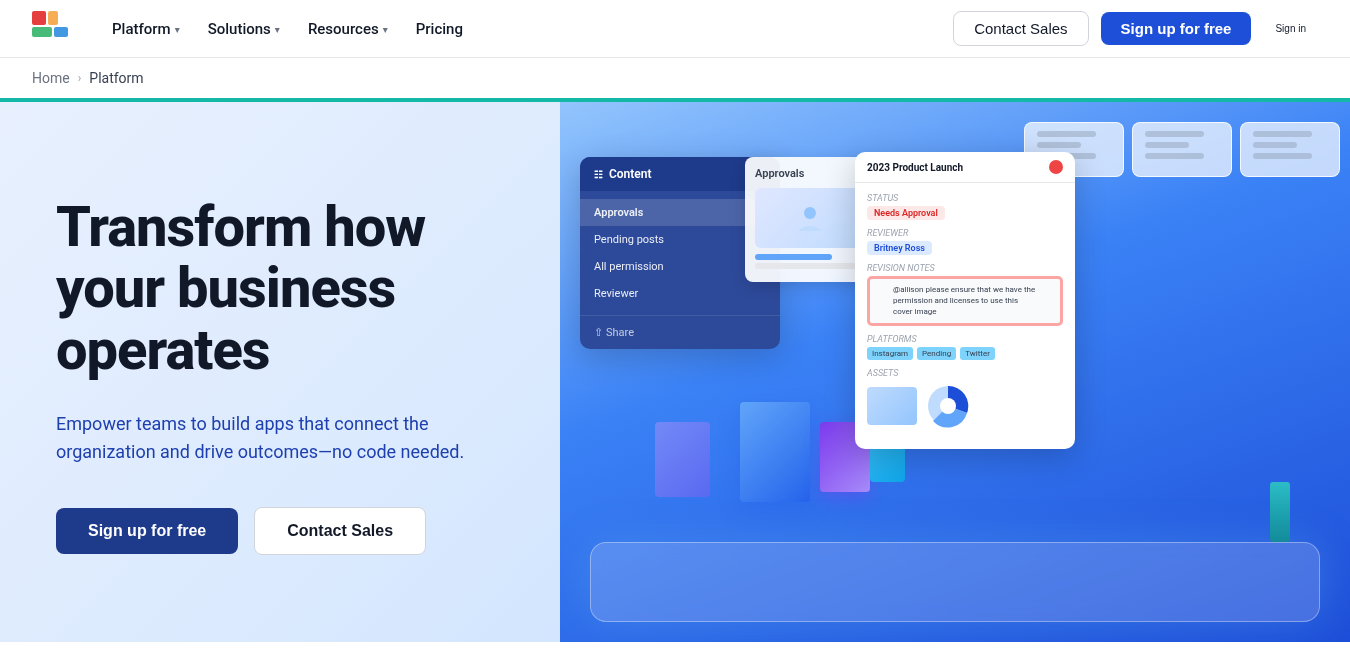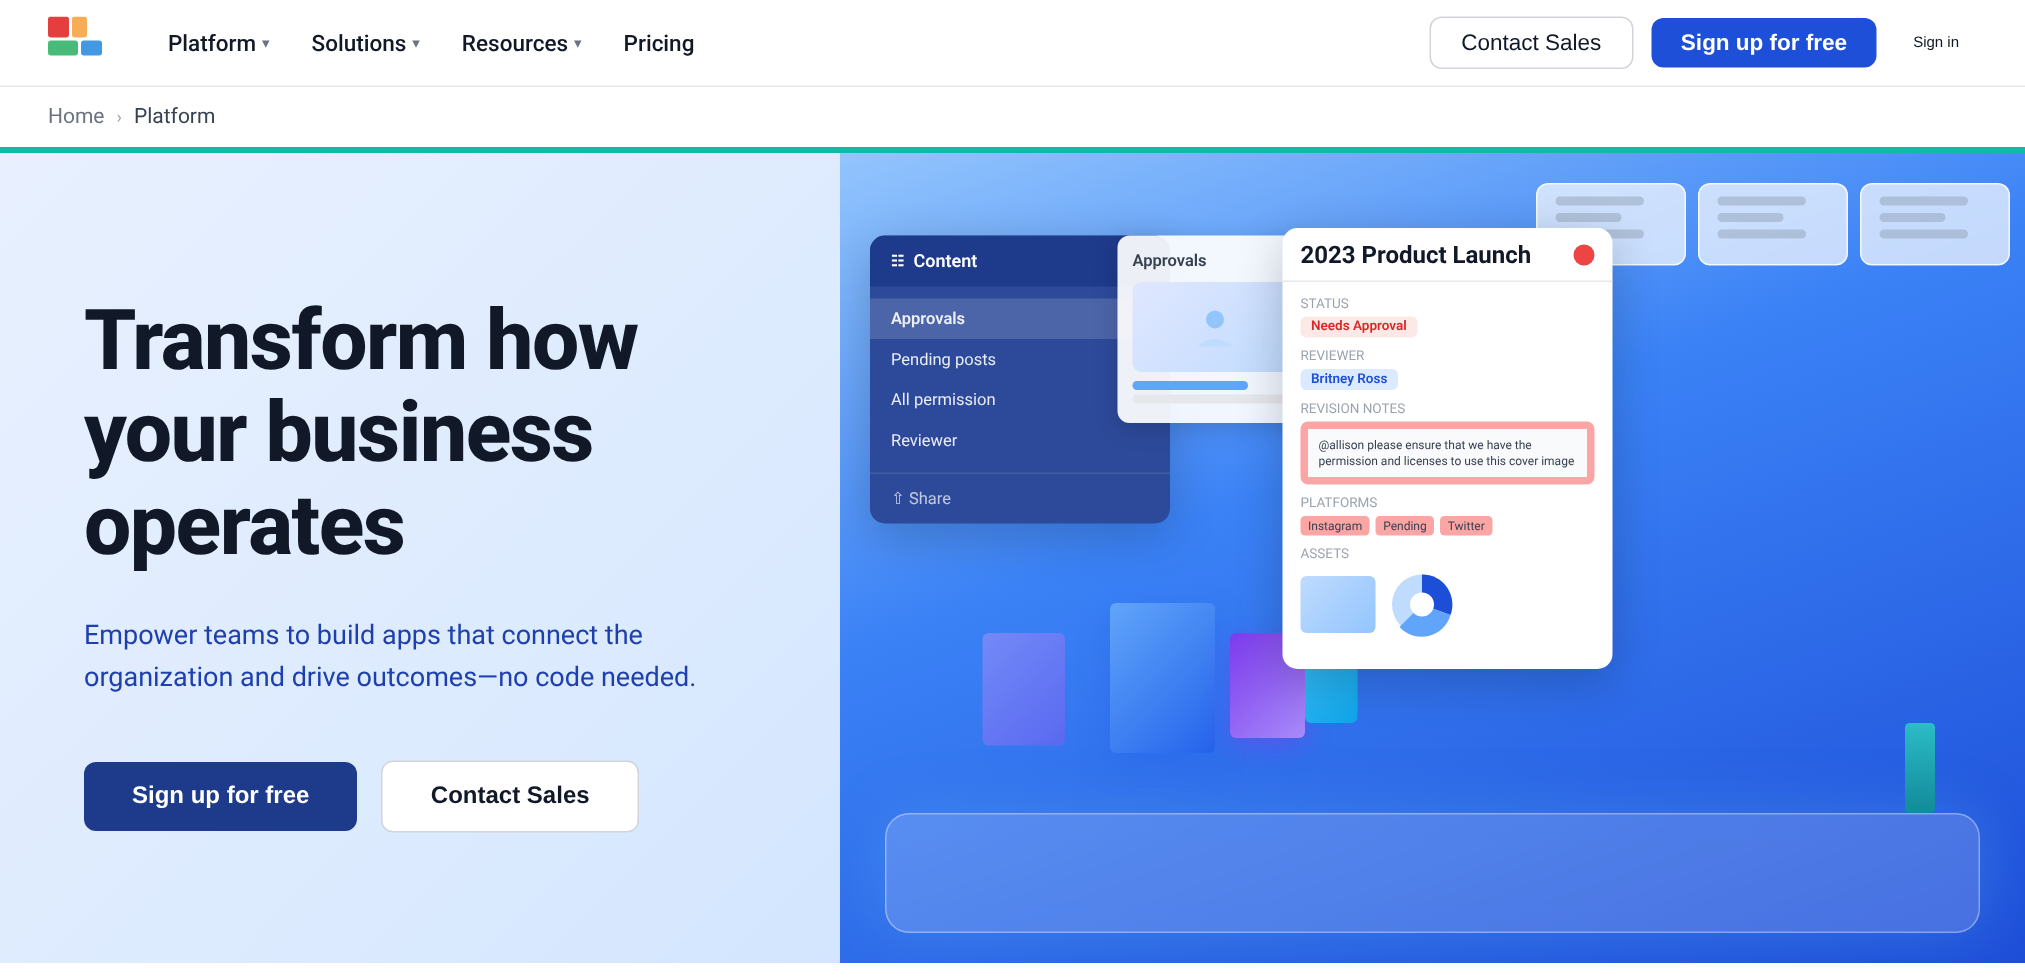--- a/index.html
+++ b/index.html
@@ -207,49 +207,49 @@
       background: #fff;
       border-radius: 10px;
       box-shadow: 0 8px 32px rgba(0,0,0,0.2);
       overflow: hidden;
     }
     .modal-header {
       display: flex; align-items: center; justify-content: space-between;
       padding: 8px 12px;
       border-bottom: 1px solid #e5e7eb;
     }
-    .modal-title { font-size: 16px; font-weight: 700; color: #111827; }
+    .modal-title { font-size: 10px; font-weight: 700; color: #111827; }
     .modal-close {
       width: 14px; height: 14px; background: #ef4444;
       border-radius: 50%; cursor: pointer;
     }
     .modal-body { padding: 10px 12px; }
     .modal-row { margin-bottom: 8px; }
-    .modal-label { font-size: 9px; color: #9ca3af; margin-bottom: 3px; text-transform: uppercase; }
+    .modal-label { font-size: 9px; color: #9ca3af; margin-bottom: 3px; text-transform: uppercase; font-style: italic; }
     .modal-field {
       display: flex; gap: 6px;
     }
     .badge-red {
       background: #fde8e8; color: #dc2626; font-size: 9px;
       padding: 2px 7px; border-radius: 4px; font-weight: 600;
     }
     .badge-blue {
       background: #dbeafe; color: #1d4ed8; font-size: 9px;
       padding: 2px 7px; border-radius: 4px; font-weight: 600;
     }
     .modal-textarea {
-      background: #f9fafb; border: 5px solid #fca5a5;
-      border-radius: 5px; padding: 5px 7px;
+      background: #f9fafb; border: 3px solid #fca5a5;
+      border-radius: 5px; padding: 5px 23px;
       font-size: 8px; color: #374151; line-height: 1.4;
     }
     .modal-platforms {
       display: flex; gap: 4px; flex-wrap: wrap;
     }
     .platform-tag {
-      background: #fca5a5; color: #374151;
+      background: #7dd3fc; color: #374151;
       font-size: 8px; padding: 2px 5px;
       border-radius: 3px;
     }
     .modal-assets-row {
       display: flex; align-items: center; gap: 6px;
     }
     .asset-thumb {
       width: 50px; height: 38px;
       background: linear-gradient(135deg, #bfdbfe, #93c5fd);
       border-radius: 4px;

